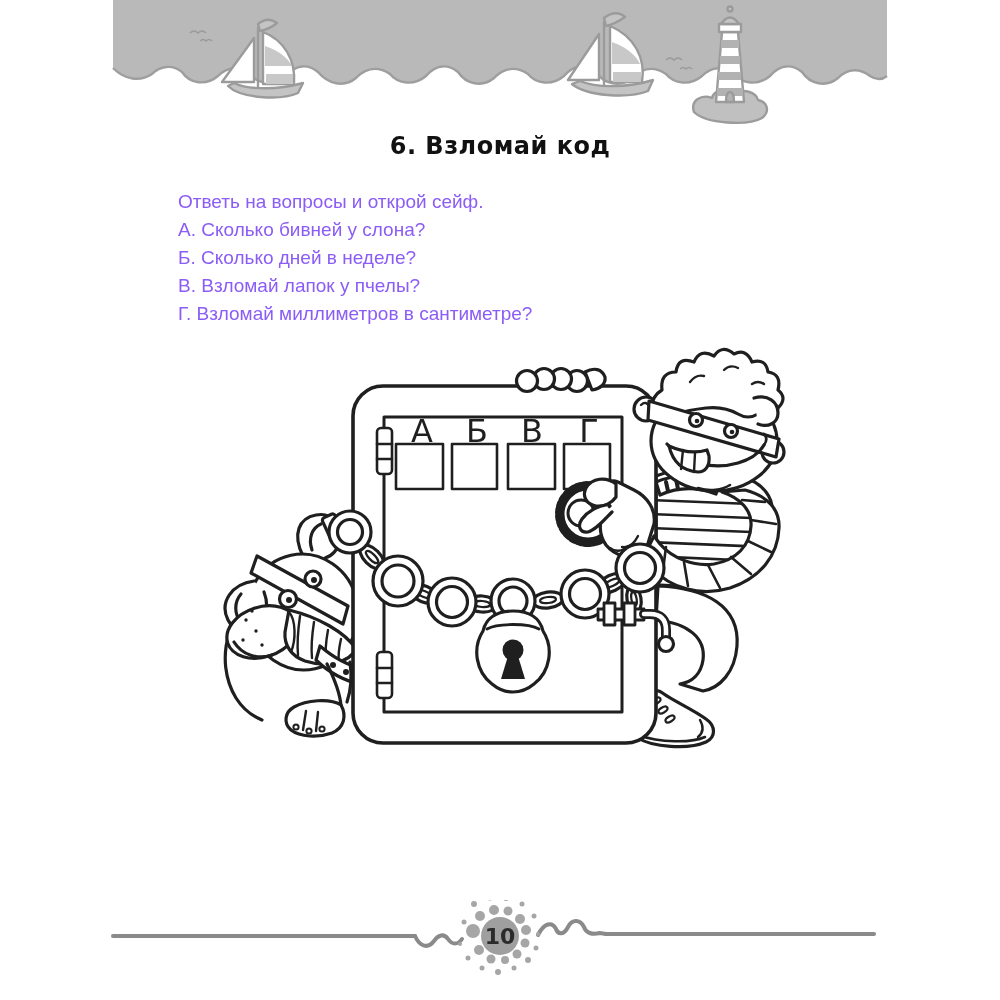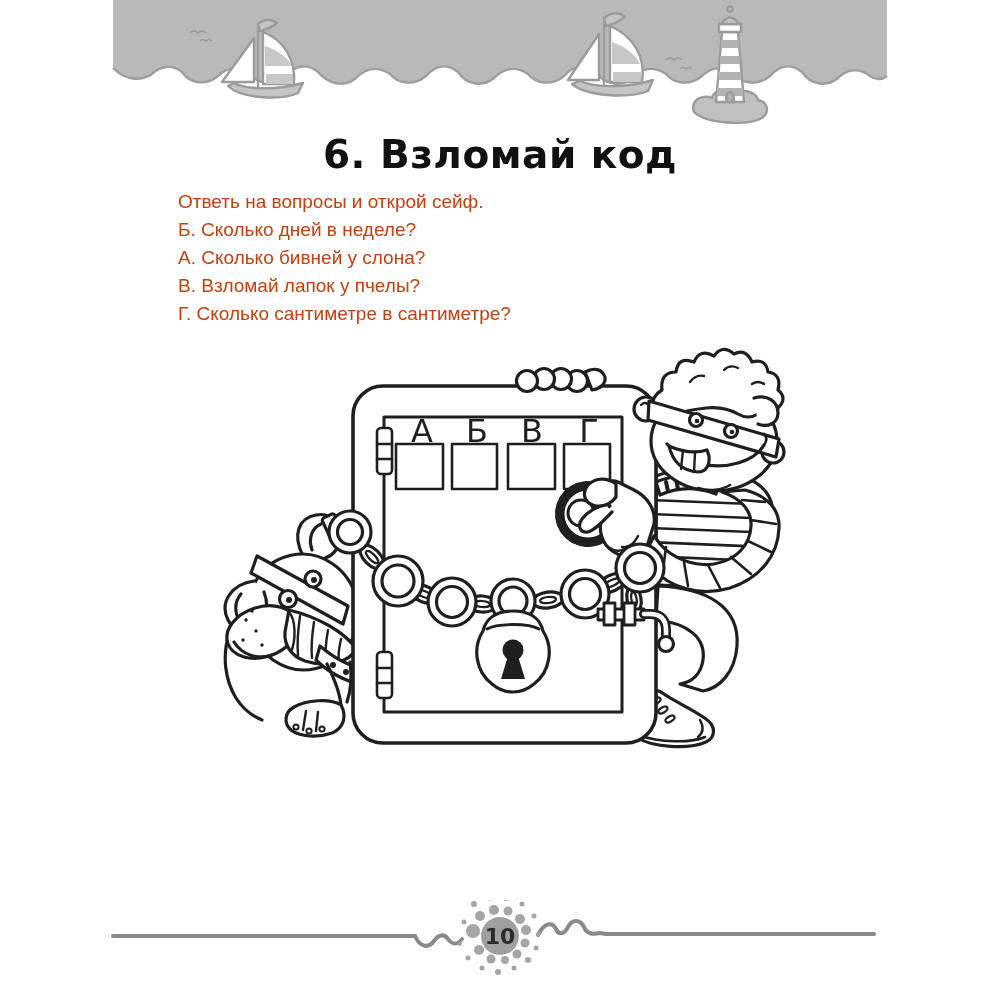--- a/index.html
+++ b/index.html
@@ -3,23 +3,23 @@
 <meta charset="utf-8">
 <style>
   html,body{margin:0;padding:0;background:#ffffff;}
   .page{position:relative;width:1000px;height:1000px;background:#ffffff;overflow:hidden;
         font-family:"Liberation Sans", sans-serif;}
   .header-art,.main-art,.footer-art{position:absolute;left:0;display:block;}
   .header-art{top:0;}
   .main-art{top:0;}
   .footer-art{top:900px;}
   .page-title{position:absolute;left:113px;top:132px;width:774px;text-align:center;
-      font-family:"DejaVu Sans", sans-serif;font-weight:700;font-size:39px;color:#111;
+      font-family:"DejaVu Sans", sans-serif;font-weight:700;font-size:24px;color:#111;
       letter-spacing:0.5px;}
-  .text-block{position:absolute;left:178px;top:188px;width:560px;font-size:19px;color:#c2410c;}
+  .text-block{position:absolute;left:178px;top:188px;width:560px;font-size:19px;color:#8b5cf6;}
   .text-block .line{height:28px;line-height:28px;white-space:nowrap;}
   svg text{font-family:"DejaVu Sans", sans-serif;}
 </style>
 </head>
 <body>
 
 <div class="page">
 
   <svg class="header-art" width="1000" height="140" viewBox="0 0 1000 140">
     <g>
@@ -67,24 +67,24 @@
       <path d="M721,24 Q730,11 739,24 Z" fill="#c4c4c4"></path>
       <circle cx="730" cy="9" r="2.5" fill="#c4c4c4"></circle>
       <path d="M726,102 Q726,92 730,92 Q734,92 734,102 Z" fill="#b2b2b2"></path>
     </g>
   </svg>
 
   <div class="page-title">6. Взломай код</div>
 
   <div class="text-block">
     <div class="line">Ответь на вопросы и открой сейф.</div>
+    <div class="line">А. Сколько бивней у слона?</div>
     <div class="line">Б. Сколько дней в неделе?</div>
-    <div class="line">А. Сколько бивней у слона?</div>
     <div class="line">В. Взломай лапок у пчелы?</div>
-    <div class="line">Г. Сколько сантиметре в сантиметре?</div>
+    <div class="line">Г. Взломай миллиметров в сантиметре?</div>
   </div>
 
   <svg class="main-art" width="1000" height="1000" viewBox="0 0 1000 1000" fill="none" stroke="#1f1f1f" stroke-width="3.2" stroke-linecap="round" stroke-linejoin="round">
 
     <g>
       <path d="M303,556 C292,534 299,518 316,515 C332,512 342,524 339,541 C338,550 332,556 325,558" fill="#ffffff"></path>
       <path d="M312,550 C308,538 312,528 321,524"></path>
       <path d="M229,634 C222,656 225,680 236,698 C243,709 252,716 262,720"></path>
       <ellipse cx="303" cy="612" rx="55" ry="58" transform="rotate(-12 303 612)" fill="#ffffff"></ellipse>
       <path d="M254,581 C232,584 219,602 228,620 C235,634 252,636 261,625 C268,616 268,602 264,592" fill="#ffffff"></path>

